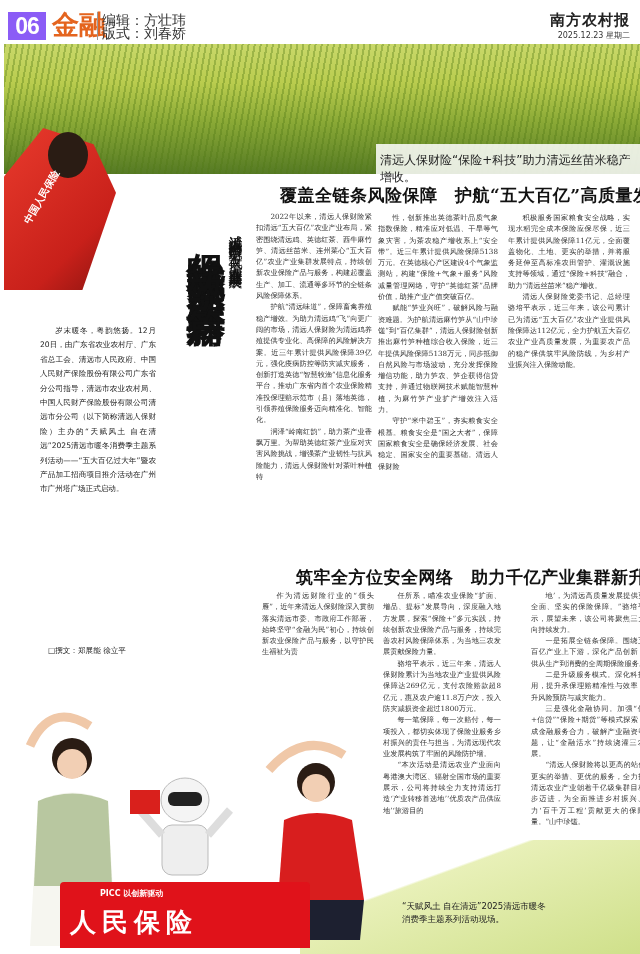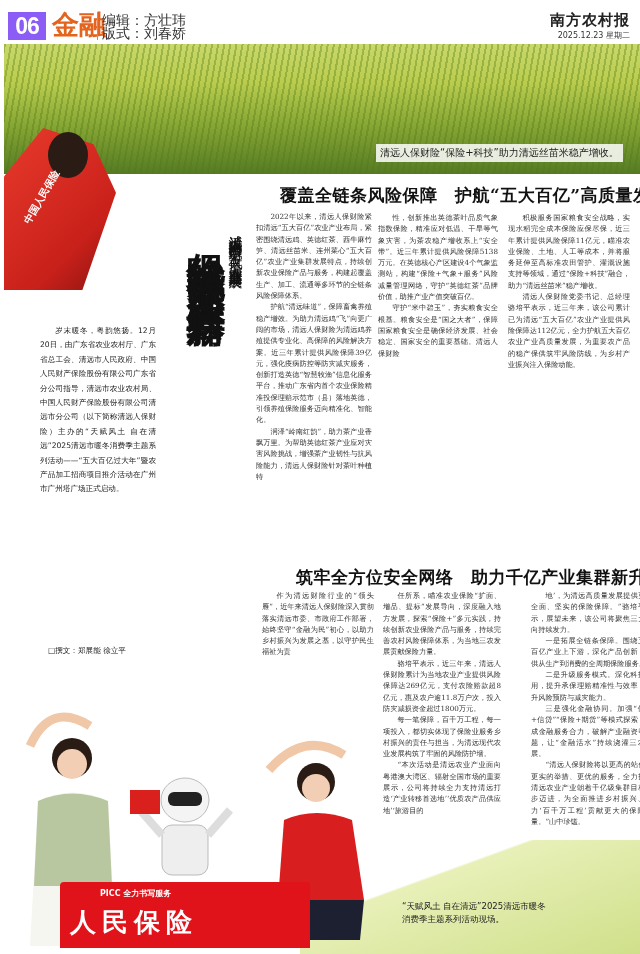--- a/index.html
+++ b/index.html
@@ -10,21 +10,21 @@
   .pgnum{left:8px;top:12px;width:38px;height:28px;background:#8b5cf6;color:#fff;font:bold 23px "Liberation Sans",sans-serif;text-align:center;line-height:28px;letter-spacing:-1px;}
   .sect{left:52px;top:8px;color:#e4641e;font:bold 27px "DejaVu Sans",sans-serif;line-height:34px;}
   .vbar{left:97px;top:12px;width:1px;height:28px;background:#999;}
   .ed{left:102px;font-size:14px;color:#333;line-height:10px;}
   .logo{right:10px;top:11px;font:bold 15px "DejaVu Serif",serif;color:#222;letter-spacing:1px;}
   .date{right:10px;top:30px;font-size:8px;color:#333;}
   
   .photo{left:4px;top:44px;width:636px;height:130px;background:
      repeating-linear-gradient(100deg,rgba(80,120,20,.35) 0 2px,transparent 2px 6px),
      linear-gradient(180deg,#c9d86a 0%,#b9cc4e 30%,#8aa936 60%,#557a24 100%);}
-  .caption1{left:376px;top:144px;font-size:10px;color:#222;background:rgba(255,255,255,.85);padding:2px 4px;}
+  .caption1{left:376px;top:144px;font-size:12px;color:#222;background:rgba(255,255,255,.85);padding:8px 4px;}
   .person1{left:4px;top:128px;width:112px;height:162px;background:linear-gradient(135deg,#e83a2c 0%,#c8201a 70%,#8a1410 100%);clip-path:polygon(0 30%,35% 0,80% 10%,100% 40%,70% 100%,0 100%);}
   .person1-head{left:48px;top:132px;width:40px;height:46px;border-radius:50%;background:#2a1c14;}
   .person1-vest{left:12px;top:190px;font-size:10px;color:#fff;transform:rotate(-60deg);font-weight:bold;}
   .diag{left:4px;top:174px;width:240px;height:120px;background:#fff;clip-path:polygon(100% 0,100% 0,20% 100%,0 100%);}
   
   .h1{font:bold 17px "DejaVu Serif",serif;color:#111;letter-spacing:.5px;white-space:nowrap;}
   .vtitle{left:182px;top:222px;writing-mode:vertical-rl;font:bold 39px "DejaVu Sans",sans-serif;color:#111;letter-spacing:3px;line-height:48px;}
   .vsub{left:228px;top:225px;writing-mode:vertical-rl;font:14px "DejaVu Sans",sans-serif;color:#111;letter-spacing:1px;line-height:16px;}
   
   .col{font:7.2px "DejaVu Serif",serif;line-height:11.3px;color:#333;text-align:justify;}
@@ -70,35 +70,36 @@
 <div class="abs byline" style="left:48px;top:646px;">□撰文：郑展能 徐立平</div>
 
 <div class="abs h1" style="left:280px;top:184px;">覆盖全链条风险保障　护航“五大百亿”高质量发展</div>
 <div class="abs col" style="left:256px;top:211px;width:116px;">
   <p>2022年以来，清远人保财险紧扣清远“五大百亿”农业产业布局，紧密围绕清远鸡、英德红茶、西牛麻竹笋、清远丝苗米、连州菜心“五大百亿”农业产业集群发展特点，持续创新农业保险产品与服务，构建起覆盖生产、加工、流通等多环节的全链条风险保障体系。</p>
   <p>护航“清远味道”，保障畜禽养殖稳产增效。为助力清远鸡“飞”向更广阔的市场，清远人保财险为清远鸡养殖提供专业化、高保障的风险解决方案。近三年累计提供风险保障39亿元，强化疫病防控等防灾减灾服务，创新打造英德“智慧牧渔”信息化服务平台，推动广东省内首个农业保险精准投保理赔示范市（县）落地英德，引领养殖保险服务迈向精准化、智能化。</p>
   <p>润泽“岭南红韵”，助力茶产业香飘万里。为帮助英德红茶产业应对灾害风险挑战，增强茶产业韧性与抗风险能力，清远人保财险针对茶叶种植特</p>
 </div>
 <div class="abs col" style="left:378px;top:212px;width:120px;">
   <p>性，创新推出英德茶叶品质气象指数保险，精准应对低温、干旱等气象灾害，为茶农稳产增收系上“安全带”。近三年累计提供风险保障5138万元。在英德核心产区建设4个气象监测站，构建“保险+气象+服务”风险减量管理网络，守护“英德红茶”品牌价值，助推产业产值突破百亿。</p>
+  <p>赋能“笋业兴旺”，破解风险与融资难题。为护航清远麻竹笋从“山中珍馐”到“百亿集群”，清远人保财险创新推出麻竹笋种植综合收入保险，近三年提供风险保障5138万元，同步抵御自然风险与市场波动，充分发挥保险增信功能，助力笋农、笋企获得信贷支持，并通过物联网技术赋能智慧种植，为麻竹笋产业扩产增效注入活力。</p>
   <p>守护“米中碧玉”，夯实粮食安全根基。粮食安全是“国之大者”，保障国家粮食安全是确保经济发展、社会稳定、国家安全的重要基础。清远人保财险</p>
 </div>
 <div class="abs col" style="left:508px;top:212px;width:122px;">
-  <p>积极服务国家粮食安全战略，实现水稻完全成本保险应保尽保，近三年累计提供风险保障11亿元，瞄准农业保险、土地、人工等成本，并将服务延伸至高标准农田管护、灌溉设施支持等领域，通过“保险+科技”融合，助力“清远丝苗米”稳产增收。</p>
+  <p>积极服务国家粮食安全战略，实现水稻完全成本保险应保尽保，近三年累计提供风险保障11亿元，全面覆盖物化、土地、更实的举措，并将服务延伸至高标准农田管护、灌溉设施支持等领域，通过“保险+科技”融合，助力“清远丝苗米”稳产增收。</p>
   <p>清远人保财险党委书记、总经理骆培平表示，近三年来，该公司累计已为清远“五大百亿”农业产业提供风险保障达112亿元，全力护航五大百亿农业产业高质量发展，为重要农产品的稳产保供筑牢风险防线，为乡村产业振兴注入保险动能。</p>
 </div>
 
 <div class="abs h1" style="left:296px;top:566px;">筑牢全方位安全网络　助力千亿产业集群新升级</div>
 <div class="abs col" style="left:262px;top:590px;width:112px;">
-  <p>作为清远财险行业的“领头雁”，近年来清远人保财险深入贯彻落实清远市委、市政府工作部署，始终坚守“金融为民”初心，以助力乡村振兴为发展之基，以守护民生福祉为责</p>
+  <p>作为清远财险行业的“领头雁”，近年来清远人保财险深入贯彻落实清远市委、市政府工作部署，始终坚守“金融为民”初心，持续创新农业保险产品与服务，以守护民生福祉为责</p>
 </div>
 <div class="abs col" style="left:383px;top:590px;width:118px;">
   <p>任所系，瞄准农业保险“扩面、增品、提标”发展导向，深度融入地方发展，探索“保险+”多元实践，持续创新农业保险产品与服务，持续完善农村风险保障体系，为当地三农发展贡献保险力量。</p>
   <p>骆培平表示，近三年来，清远人保财险累计为当地农业产业提供风险保障达269亿元，支付农险赔款超8亿元，惠及农户逾11.8万户次，投入防灾减损资金超过1800万元。</p>
-  <p>每一笔保障，百千万工程，每一项投入，都切实体现了保险业服务乡村振兴的责任与担当，为清远现代农业发展构筑了牢固的风险防护墙。</p>
+  <p>每一笔保障，每一次赔付，每一项投入，都切实体现了保险业服务乡村振兴的责任与担当，为清远现代农业发展构筑了牢固的风险防护墙。</p>
   <p>“本次活动是清远农业产业面向粤港澳大湾区、辐射全国市场的重要展示，公司将持续全力支持清远打造‘产业转移首选地’‘优质农产品供应地’‘旅游目的</p>
 </div>
 <div class="abs col" style="left:510px;top:590px;width:122px;margin-left:21px;">
   <p>地’，为清远高质量发展提供更加全面、坚实的保险保障。”骆培平表示，展望未来，该公司将聚焦三大方向持续发力。</p>
   <p>一是拓展全链条保障。围绕五大百亿产业上下游，深化产品创新，提供从生产到消费的全周期保险服务。</p>
   <p>二是升级服务模式。深化科技应用，提升承保理赔精准性与效率，提升风险预防与减灾能力。</p>
   <p>三是强化金融协同。加强“保险+信贷”“保险+期货”等模式探索，形成金融服务合力，破解产业融资等难题，让“金融活水”持续浇灌三农发展。</p>
   <p>“清远人保财险将以更高的站位、更实的举措、更优的服务，全力护航清远农业产业朝着千亿级集群目标稳步迈进，为全面推进乡村振兴、助力‘百千万工程’贡献更大的保险力量。”山中珍馐。</p>
 </div>
 
@@ -118,18 +119,18 @@
   <rect x="0" y="20" width="30" height="24" fill="#d9201c"></rect>
 </svg>
 <svg class="abs personB" viewBox="0 0 120 200">
   <path d="M5 30 Q40 -10 80 15" stroke="#f0c8a8" stroke-width="9" fill="none"></path>
   <circle cx="52" cy="42" r="19" fill="#2a1c14"></circle>
   <circle cx="52" cy="48" r="14" fill="#f2cfb4"></circle>
   <path d="M20 80 Q52 66 88 80 L100 160 L14 160 Z" fill="#d81e1e"></path>
   <path d="M20 160 L100 160 L96 200 L24 200 Z" fill="#1d2030"></path>
 </svg>
 <div class="abs banner"></div>
-<div class="abs banner-s">PICC 全力书写服务</div>
+<div class="abs banner-s">PICC 以创新驱动</div>
 <div class="abs banner-t">人民保险</div>
 <div class="abs caption2">
   <div>“天赋风土 自在清远”2025清远市暖冬</div>
   <div>消费季主题系列活动现场。</div>
 </div>
 
 </body></html>

